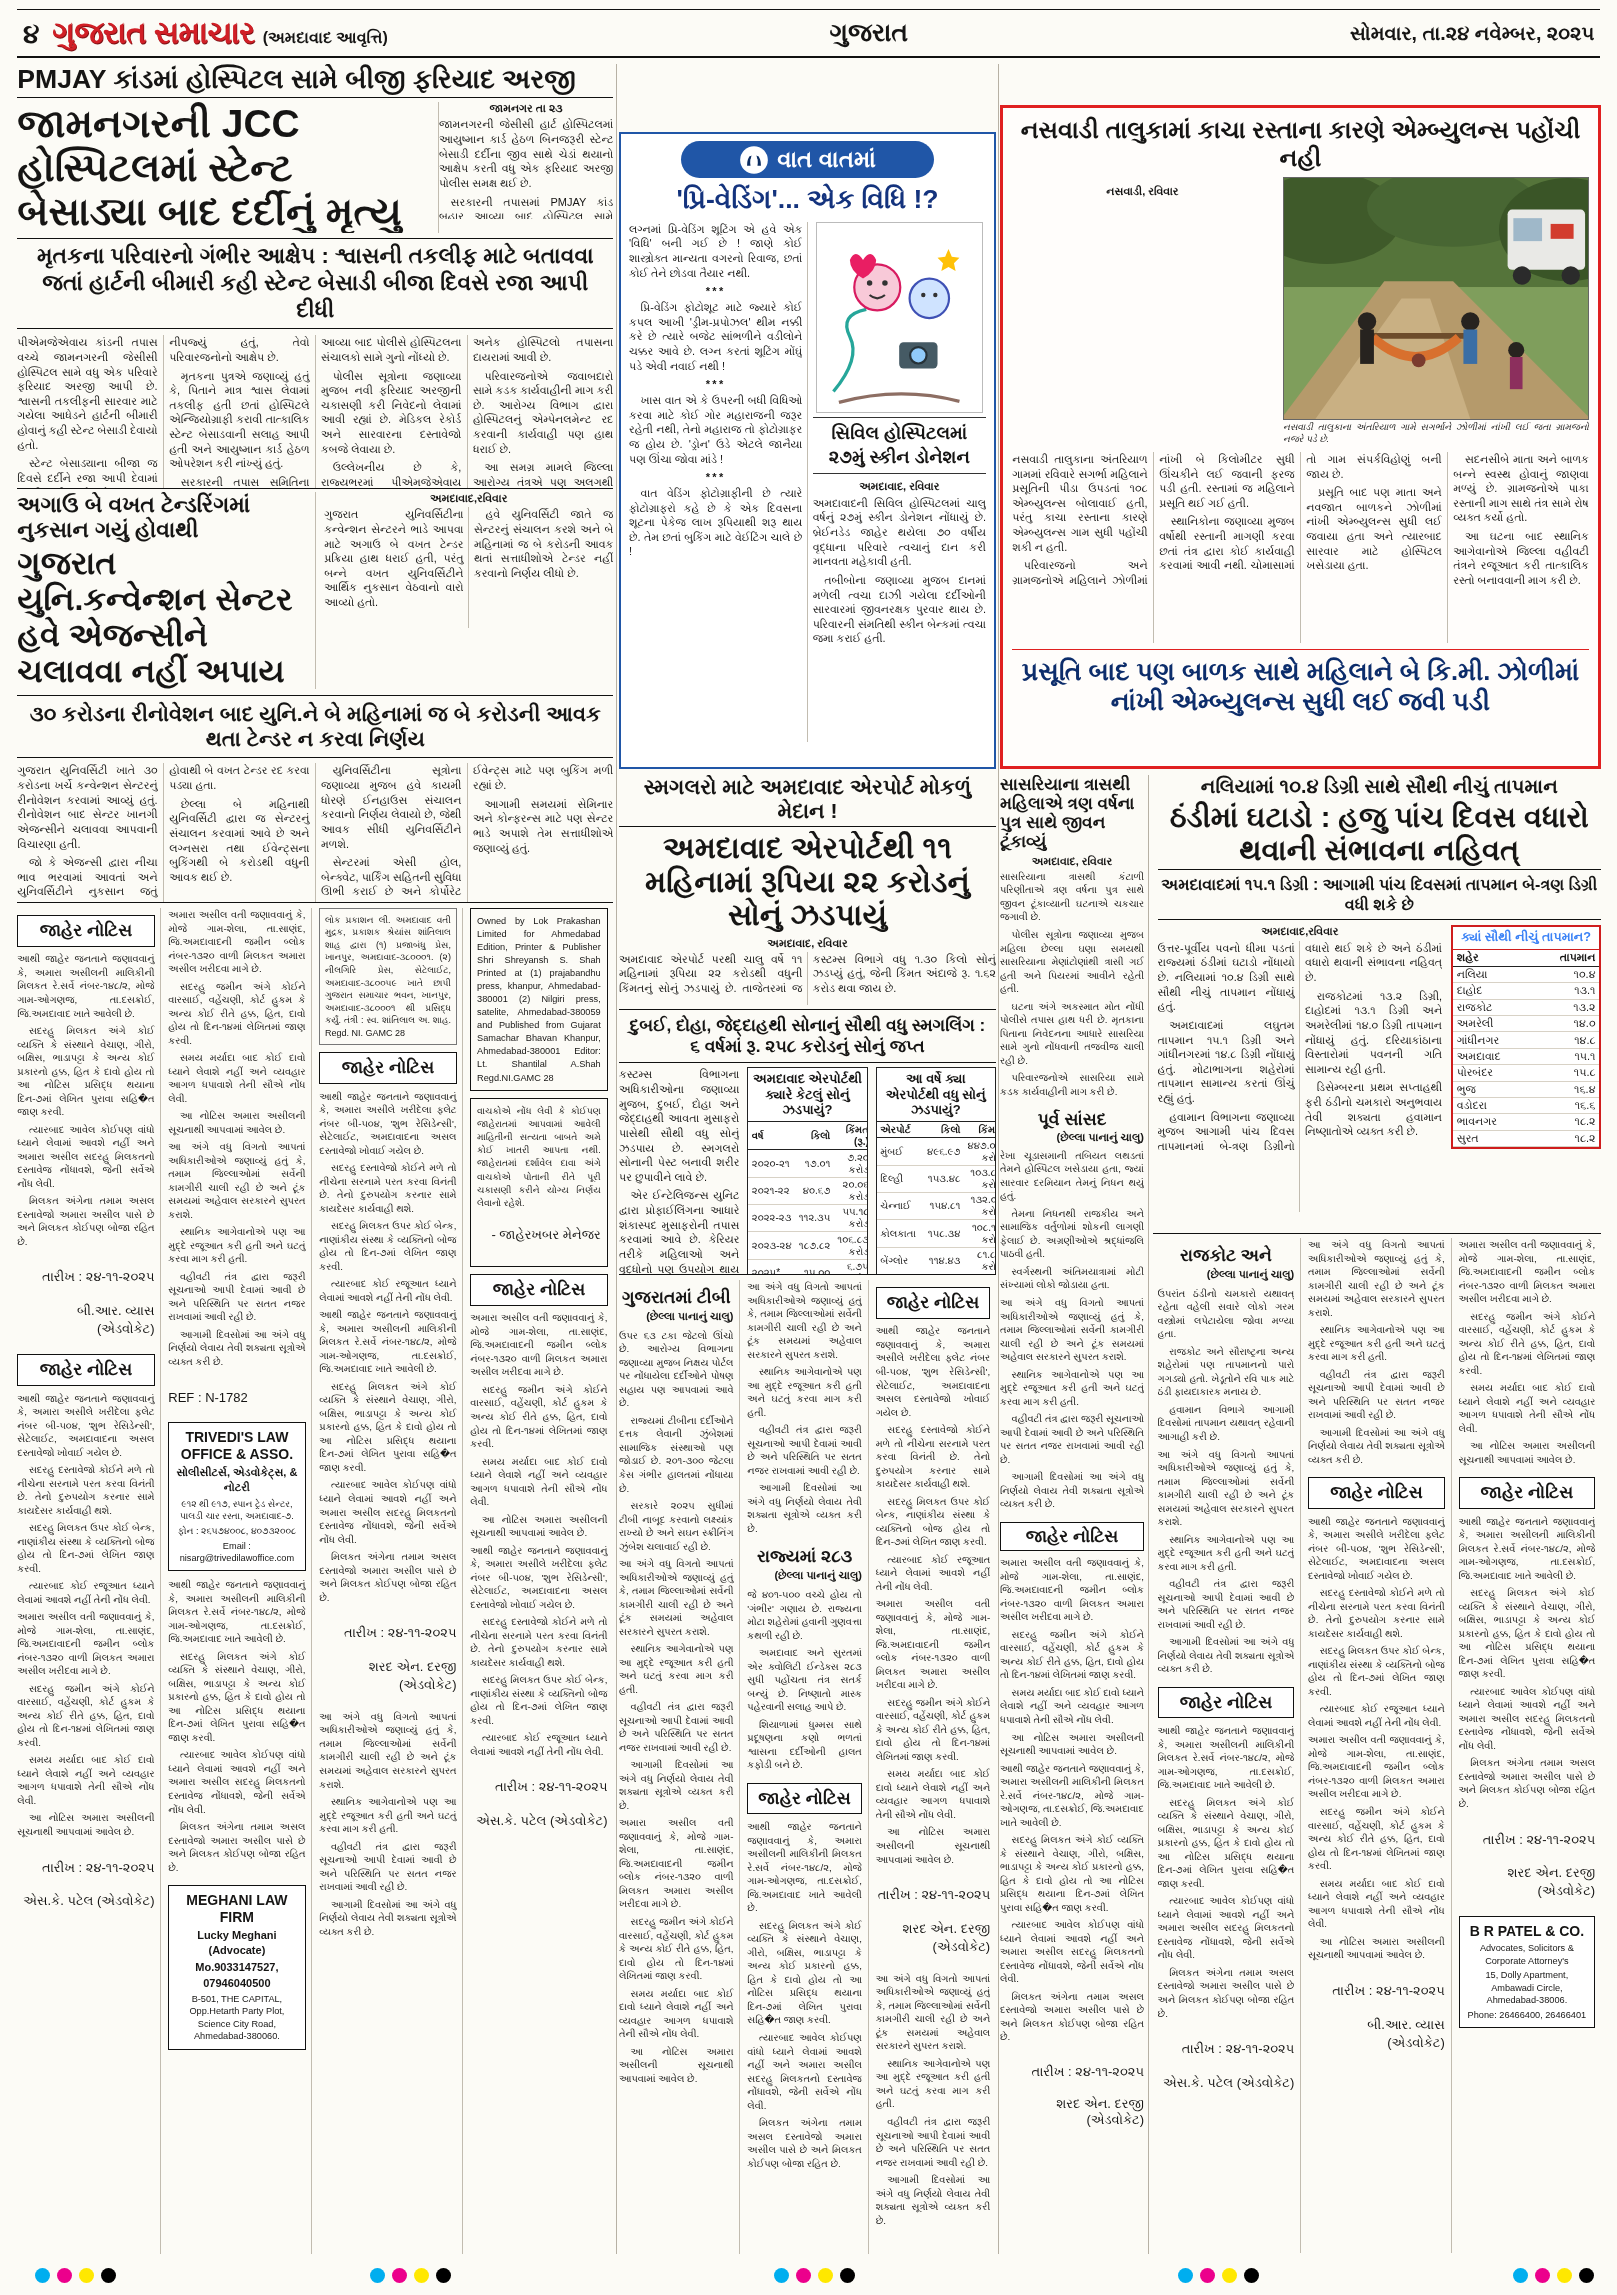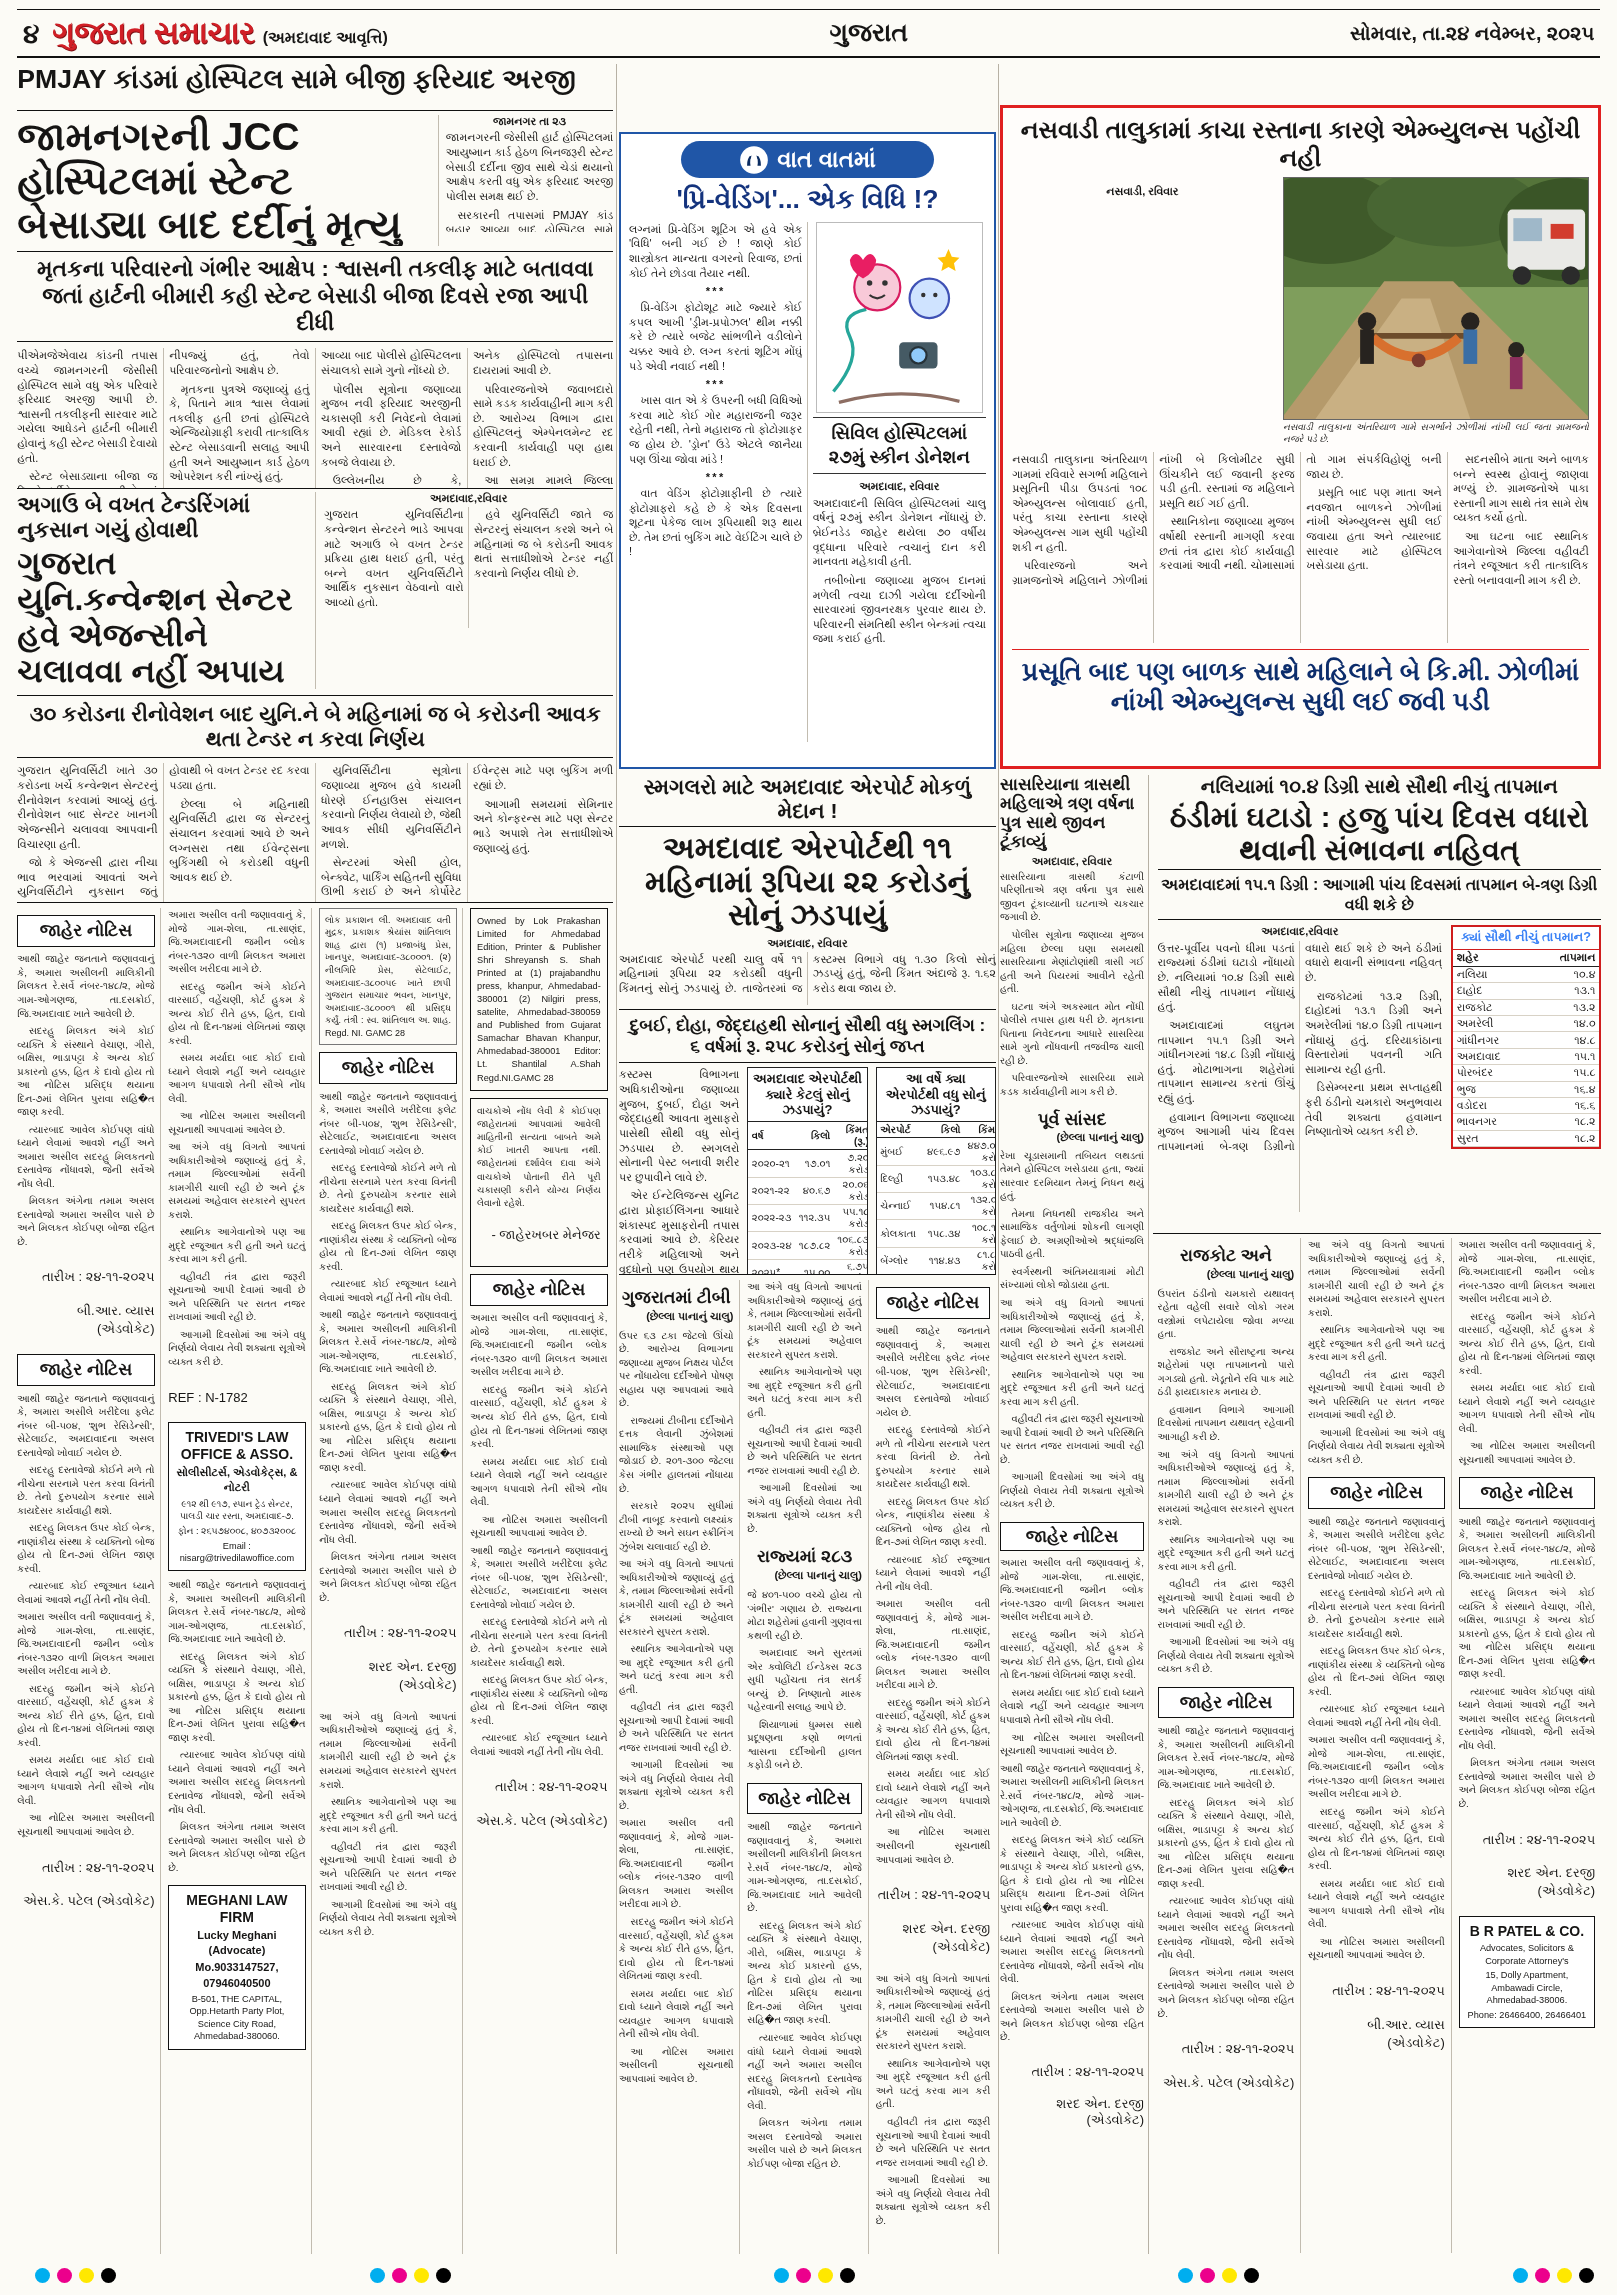--- a/index.html
+++ b/index.html
@@ -79,24 +79,24 @@
     </div>
     <div id="section-name">ગુજરાત</div>
     <div id="issue-date">સોમવાર, તા.૨૪ નવેમ્બર, ૨૦૨૫</div>
   </header>
 
   <div class="vrule" style="left:616px;top:64px;height:2190px"></div>
   <div class="vrule" style="left:998px;top:64px;height:2190px"></div>
   <div class="vrule" style="left:1148px;top:775px;height:1479px"></div>
 
   <section class="abs" style="left:17.3px;top:64px;width:596px;height:425px;overflow:hidden;border-bottom:1.7px solid #111">
-    <div class="kicker" style="font-size:26.6px;border-bottom:1.2px solid #111;padding-bottom:15px">PMJAY કાંડમાં હોસ્પિટલ સામે બીજી ફરિયાદ અરજી</div>
+    <div class="kicker" style="font-size:26.6px;border-bottom:1.2px solid #111;padding-bottom:2px">PMJAY કાંડમાં હોસ્પિટલ સામે બીજી ફરિયાદ અરજી</div>
     <div style="display:flex;gap:11.6px;margin-top:4.6px">
       <div class="headline" style="font-size:39px;width:70%">જામનગરની JCC હોસ્પિટલમાં સ્ટેન્ટ બેસાડ્યા બાદ દર્દીનું મૃત્યુ</div>
-      <div style="width:30%;border-left:0.6px solid #c2bcb0;padding-left:7px">
+      <div style="width:30%;border-left:0.6px solid #c2bcb0;padding-left:0">
         <div class="dateline">જામનગર તા ૨૩</div>
         <div class="body-text" style="height:102px">
             <p>જામનગરની જેસીસી હાર્ટ હોસ્પિટલમાં આયુષ્માન કાર્ડ હેઠળ બિનજરૂરી સ્ટેન્ટ બેસાડી દર્દીના જીવ સાથે ચેડાં થયાનો આક્ષેપ કરતી વધુ એક ફરિયાદ અરજી પોલીસ સમક્ષ થઈ છે.</p>
             <p>સરકારની તપાસમાં PMJAY કાંડ બહાર આવ્યા બાદ હોસ્પિટલ સામે ફરિયાદોનો ધોધ શરૂ થયો છે. યુવાને પિતાના મૃત્યુ માટે હોસ્પિટલની સારવારને જવાબદાર ઠેરવી છે.</p>
           </div>
       </div>
     </div>
     <div class="subhead" style="font-size:22px;margin:4.6px 0 5.8px">મૃતકના પરિવારનો ગંભીર આક્ષેપ : શ્વાસની તકલીફ માટે બતાવવા જતાં હાર્ટની બીમારી કહી સ્ટેન્ટ બેસાડી બીજા દિવસે રજા આપી દીધી</div>
     <div class="body-text cols4" style="height:214px">
         <p>પીએમજેએવાય કાંડની તપાસ વચ્ચે જામનગરની જેસીસી હોસ્પિટલ સામે વધુ એક પરિવારે ફરિયાદ અરજી આપી છે. શ્વાસની તકલીફની સારવાર માટે ગયેલા આધેડને હાર્ટની બીમારી હોવાનું કહી સ્ટેન્ટ બેસાડી દેવાયો હતો.</p>

